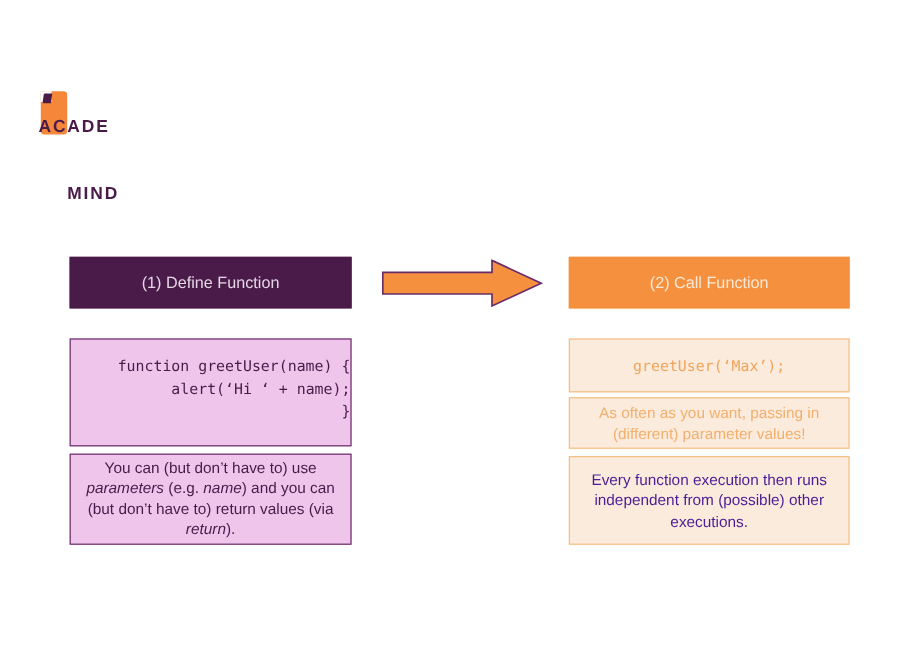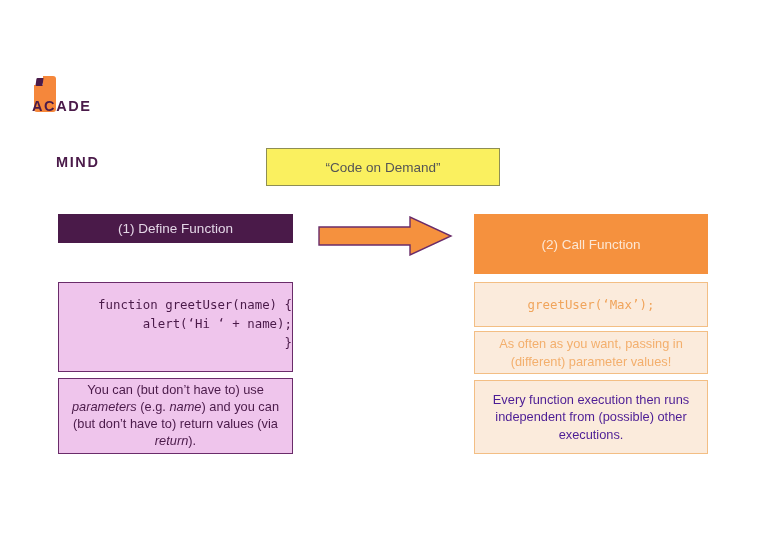--- a/index.html
+++ b/index.html
@@ -112,31 +112,31 @@
     border: 1px solid #8E8E54;
     font-size: 13.5px;
     color: #555555;
   }
 
   
   #define-header {
     left: 58px;
     top: 214px;
     width: 235px;
-    height: 29px;
+    height: 43px;
     background: #4A1A49;
     border: 1px solid #4A1A49;
     color: #E3D6E6;
     font-size: 13.5px;
   }
   #call-header {
     left: 474px;
     top: 214px;
     width: 234px;
-    height: 60px;
+    height: 43px;
     background: #F5913E;
     border: 1px solid #F5913E;
     color: #FCE7D4;
     font-size: 13.5px;
   }
 
   
   #flow-arrow {
     position: absolute;
     left: 318px;
@@ -231,23 +231,20 @@
     <div class="logo-mark">
       <div class="logo-notch">
         <div class="logo-notch-tail"></div>
       </div>
     </div>
     <div class="logo-word-top">ACADE</div>
     <div class="logo-word-bottom">MIND</div>
   </div>
 
 
-  <div class="box" id="banner">
-    <span>“Code on Demand”</span>
-  </div>
 
   <div class="box" id="define-header">
     <span>(1) Define Function</span>
   </div>
 
   <div id="flow-arrow">
     <svg width="140" height="40" viewBox="0 0 140 40" xmlns="http://www.w3.org/2000/svg">
       <polygon points="1,11 92,11 92,1 133,20 92,39 92,29 1,29" fill="#F5913E" stroke="#6A2C6A" stroke-width="1.4" stroke-linejoin="miter"></polygon>
     </svg>
   </div>

